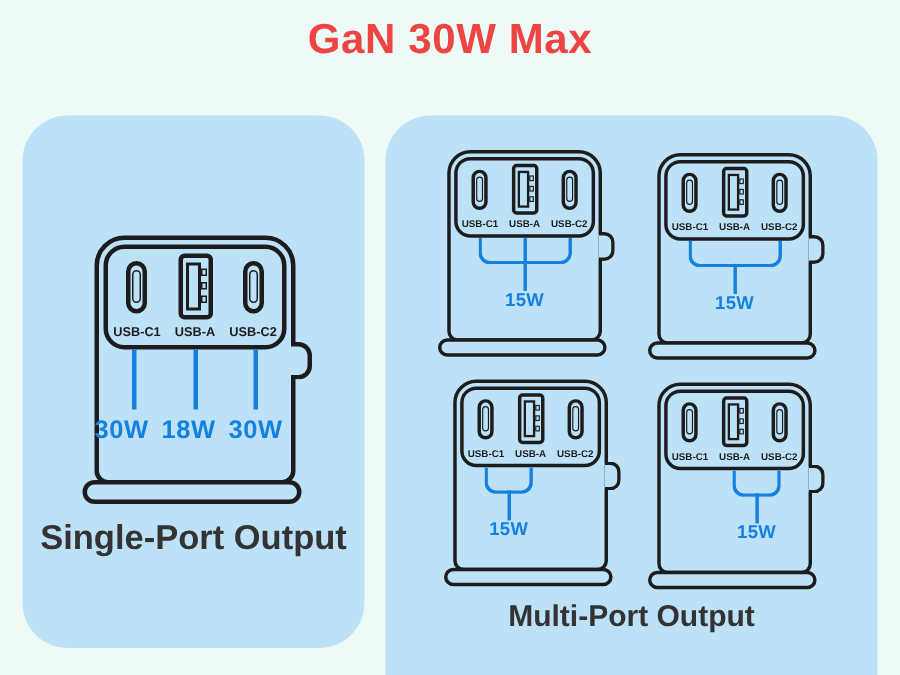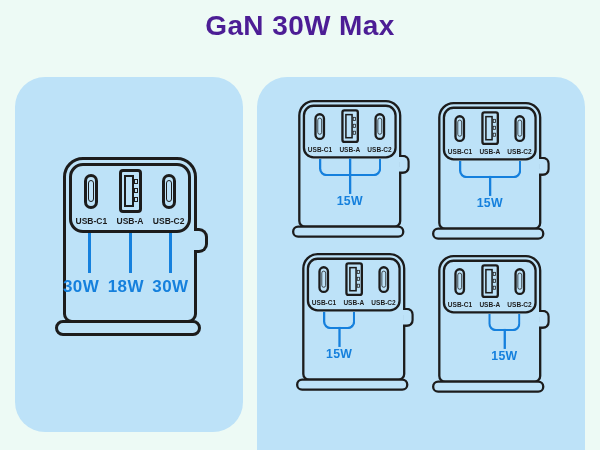--- a/index.html
+++ b/index.html
@@ -11,21 +11,21 @@
     --canvas:#edfaf5;
   }
   .stage{
     position:relative; width:600px; height:450px; overflow:hidden;
     background:var(--canvas);
     font-family:"Liberation Sans", sans-serif;
   }
   
   .title{
     position:absolute; left:0; top:10px; width:600px; text-align:center;
-    font-size:28px; font-weight:700; color:#4c1d95; letter-spacing:.4px;
+    font-size:28px; font-weight:700; color:#ef4444; letter-spacing:.4px;
   }
   .subtitle{
     position:absolute; left:0; top:43px; width:600px; text-align:center;
     font-size:13.5px; font-weight:500; color:#1f1f1f;
   }
   
   .panel{ position:absolute; background:var(--panel); border-radius:30px; }
   .panel-left { left:15px;  top:77px; width:228px; height:355px; }
   .panel-right{ left:257px; top:77px; width:328px; height:434px; }
   .caption{
@@ -163,20 +163,21 @@
             <div class="vline"></div>
           </div>
       </div>
       <div class="watts">
         <div class="watt">30W</div>
         <div class="watt">18W</div>
         <div class="watt">30W</div>
       </div>
     </div>
 
+    <div class="caption caption-single">Single-Port Output</div>
   </div>
 
   <div class="panel panel-right">
 
     <div class="charger small combo-all" style="left:35px; top:23px;">
       <div class="c-body"></div>
       <div class="c-tab"></div>
       <div class="c-base"></div>
       <div class="c-face">
         <div class="pcol">
@@ -319,15 +320,16 @@
               </div>
             </div>
             <div class="plabel">USB-C2</div>
           </div>
       </div>
       <div class="bracket"></div>
       <div class="stem"></div>
       <div class="watt15">15W</div>
     </div>
 
+    <div class="caption caption-multi">Multi-Port Output</div>
   </div>
 
 </div>
 
 </body></html>

